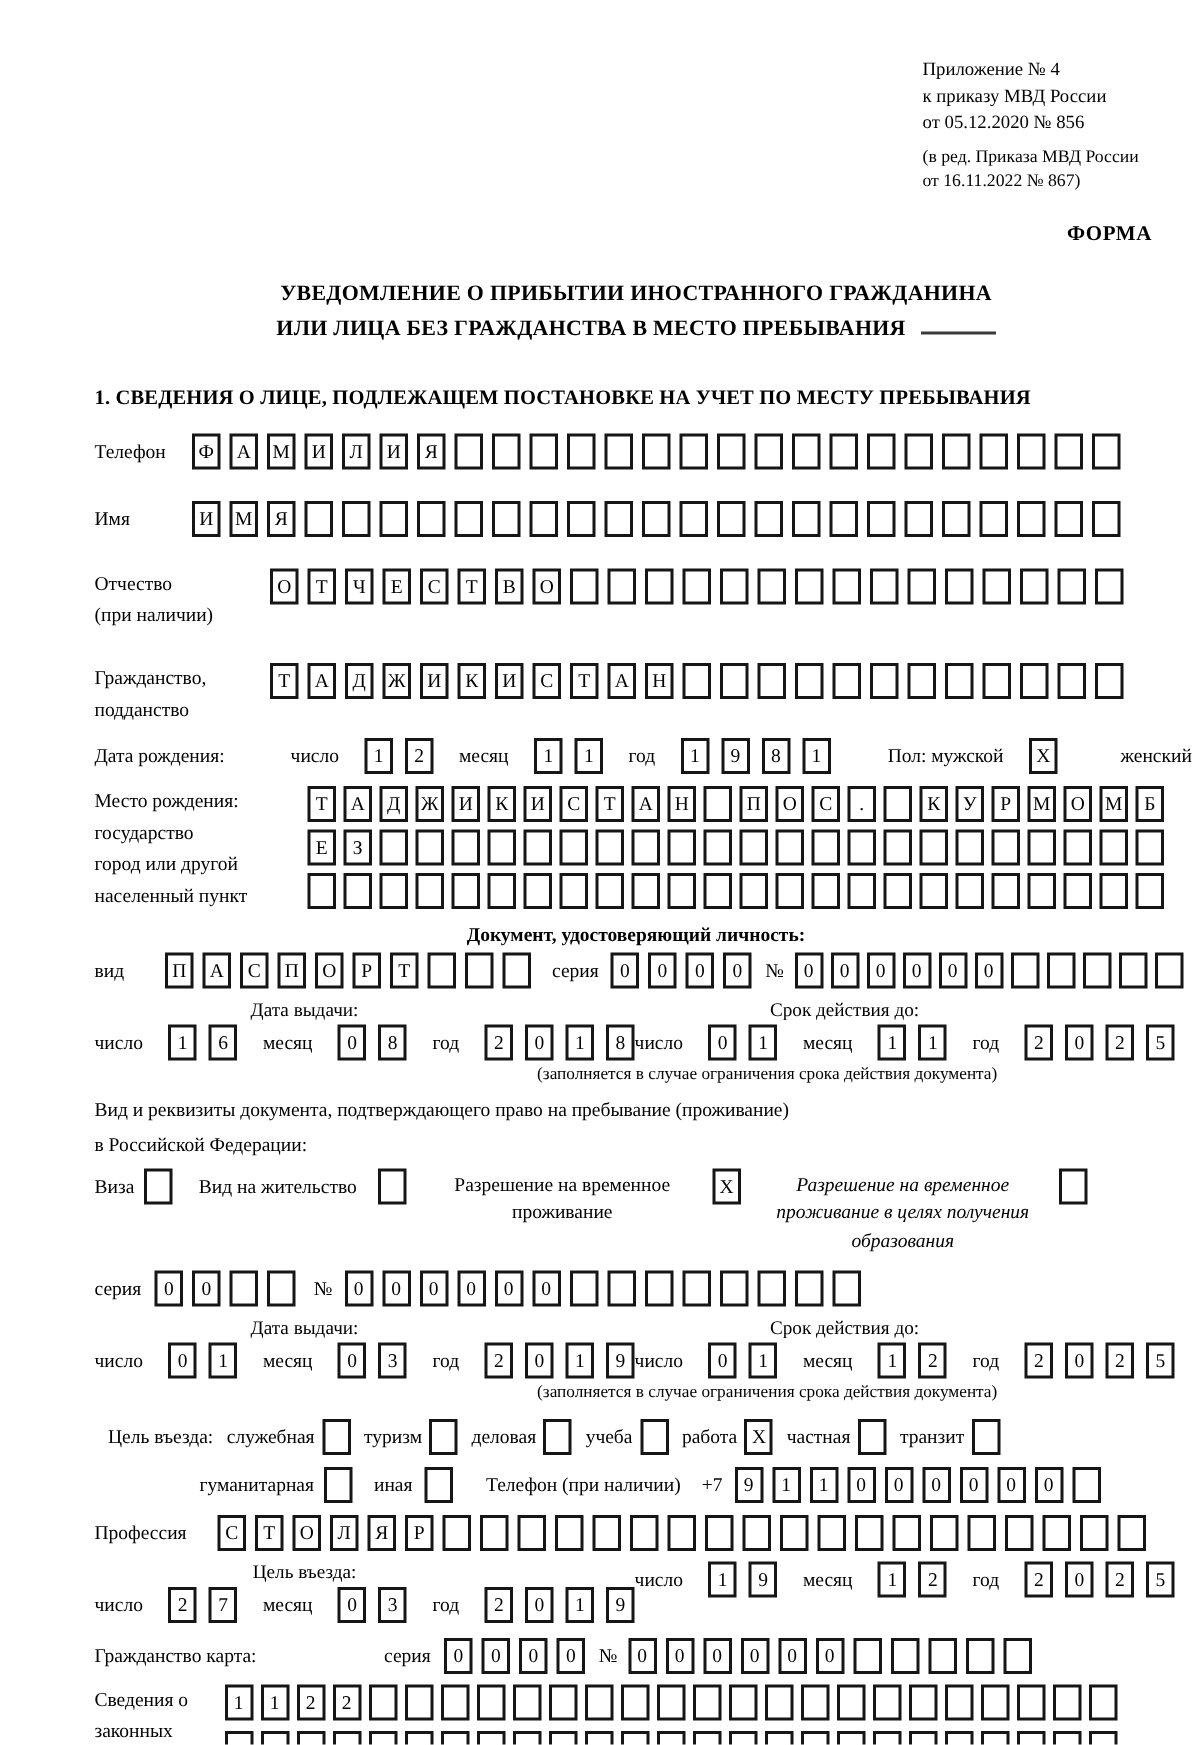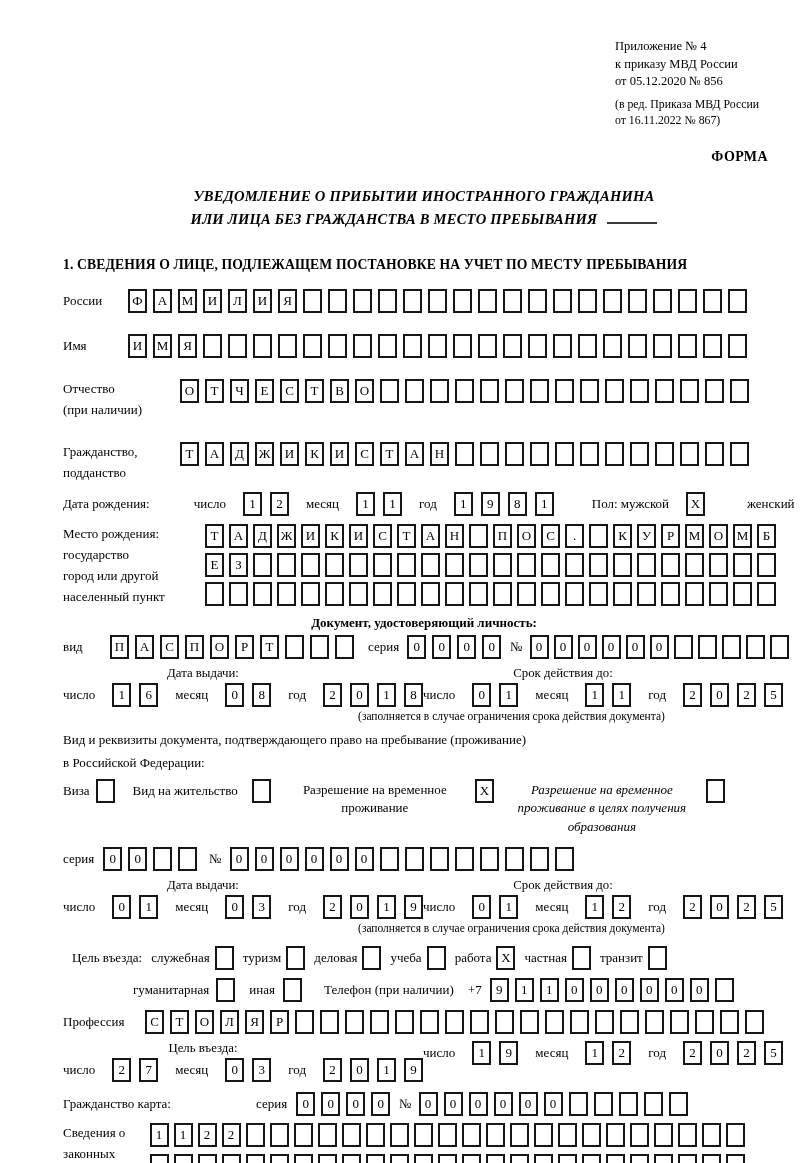--- a/index.html
+++ b/index.html
@@ -14,21 +14,21 @@
   .page { padding: 38px 15px 0 63px; width: 800px; }
 
   
   .hdr { margin-left: 552px; width: 186px; line-height: 1.4; }
   .hdr .l  { font-size: 12.5px; white-space: nowrap; }
   .hdr .ed { font-size: 11.8px; }
   .hdr-gap { height: 5px; }
   .forma { font-weight: bold; font-size: 14px; text-align: right; margin: 20px 17px 0 0; letter-spacing: .4px; }
 
   
-  .title { font-weight: bold; text-align: center; font-size: 14.6px; line-height: 1.6; margin-top: 20px; letter-spacing: .2px; font-style: italic; }
+  .title { font-weight: bold; text-align: center; font-size: 14.6px; line-height: 1.6; margin-top: 20px; letter-spacing: .2px; }
   .underline { display: inline-block; width: 50px; border-bottom: 2px solid #3a3a3a; height: 13px; margin-left: 10px; }
 
   .sec { font-weight: bold; font-size: 13.7px; margin-top: 26px; white-space: nowrap; letter-spacing: .1px; }
 
   
   .row { display: flex; align-items: flex-start; margin-top: 21px; flex-wrap: nowrap; }
   .lbl { line-height: 24px; white-space: nowrap; }
   .lbl2 { line-height: 1.6; }
   .w-fam  { flex: 0 0 65px; }
   .w-otch { flex: 0 0 117px; }
@@ -94,21 +94,21 @@
   <div class="title">
     <div>УВЕДОМЛЕНИЕ О ПРИБЫТИИ ИНОСТРАННОГО ГРАЖДАНИНА</div>
     <div>
       <span>ИЛИ ЛИЦА БЕЗ ГРАЖДАНСТВА В МЕСТО ПРЕБЫВАНИЯ</span><span class="underline"></span>
     </div>
   </div>
 
   <div class="sec">1. СВЕДЕНИЯ О ЛИЦЕ, ПОДЛЕЖАЩЕМ ПОСТАНОВКЕ НА УЧЕТ ПО МЕСТУ ПРЕБЫВАНИЯ</div>
 
   <div class="row" style="margin-top:16px">
-    <div class="lbl w-fam">России</div>
+    <div class="lbl w-fam">Телефон</div>
     <div class="cells g6">
         <span class="cell">Ф</span>
         <span class="cell">А</span>
         <span class="cell">М</span>
         <span class="cell">И</span>
         <span class="cell">Л</span>
         <span class="cell">И</span>
         <span class="cell">Я</span>
         <span class="cell"></span>
         <span class="cell"></span>

